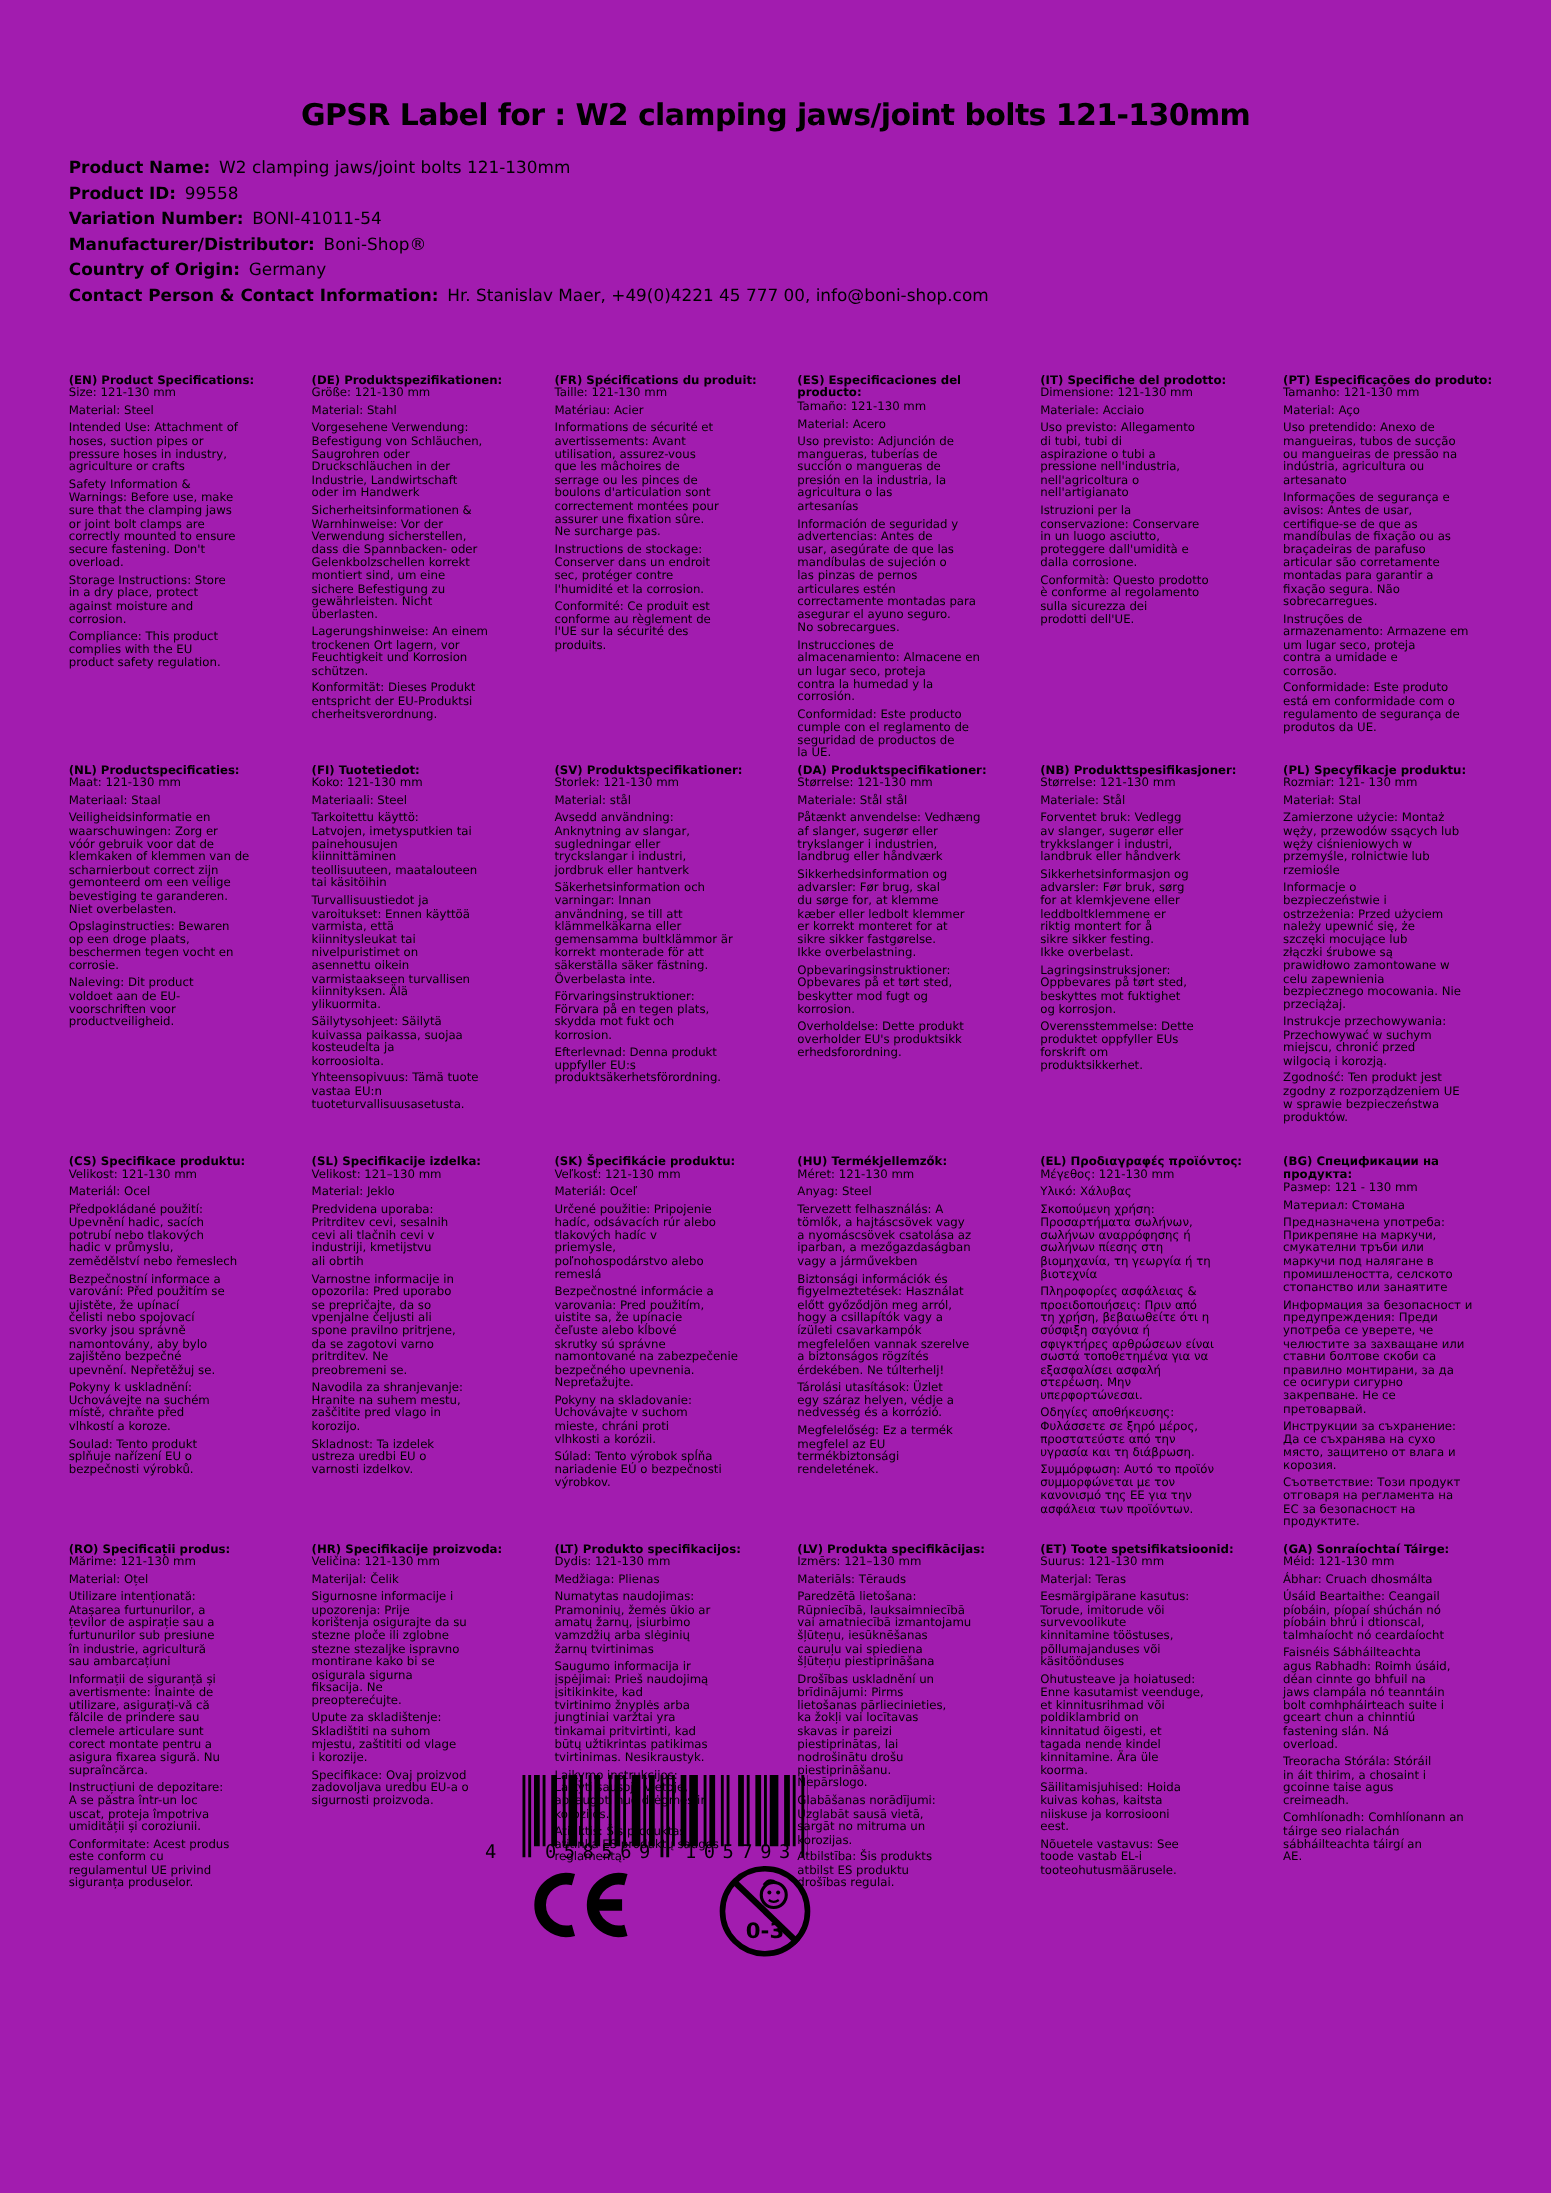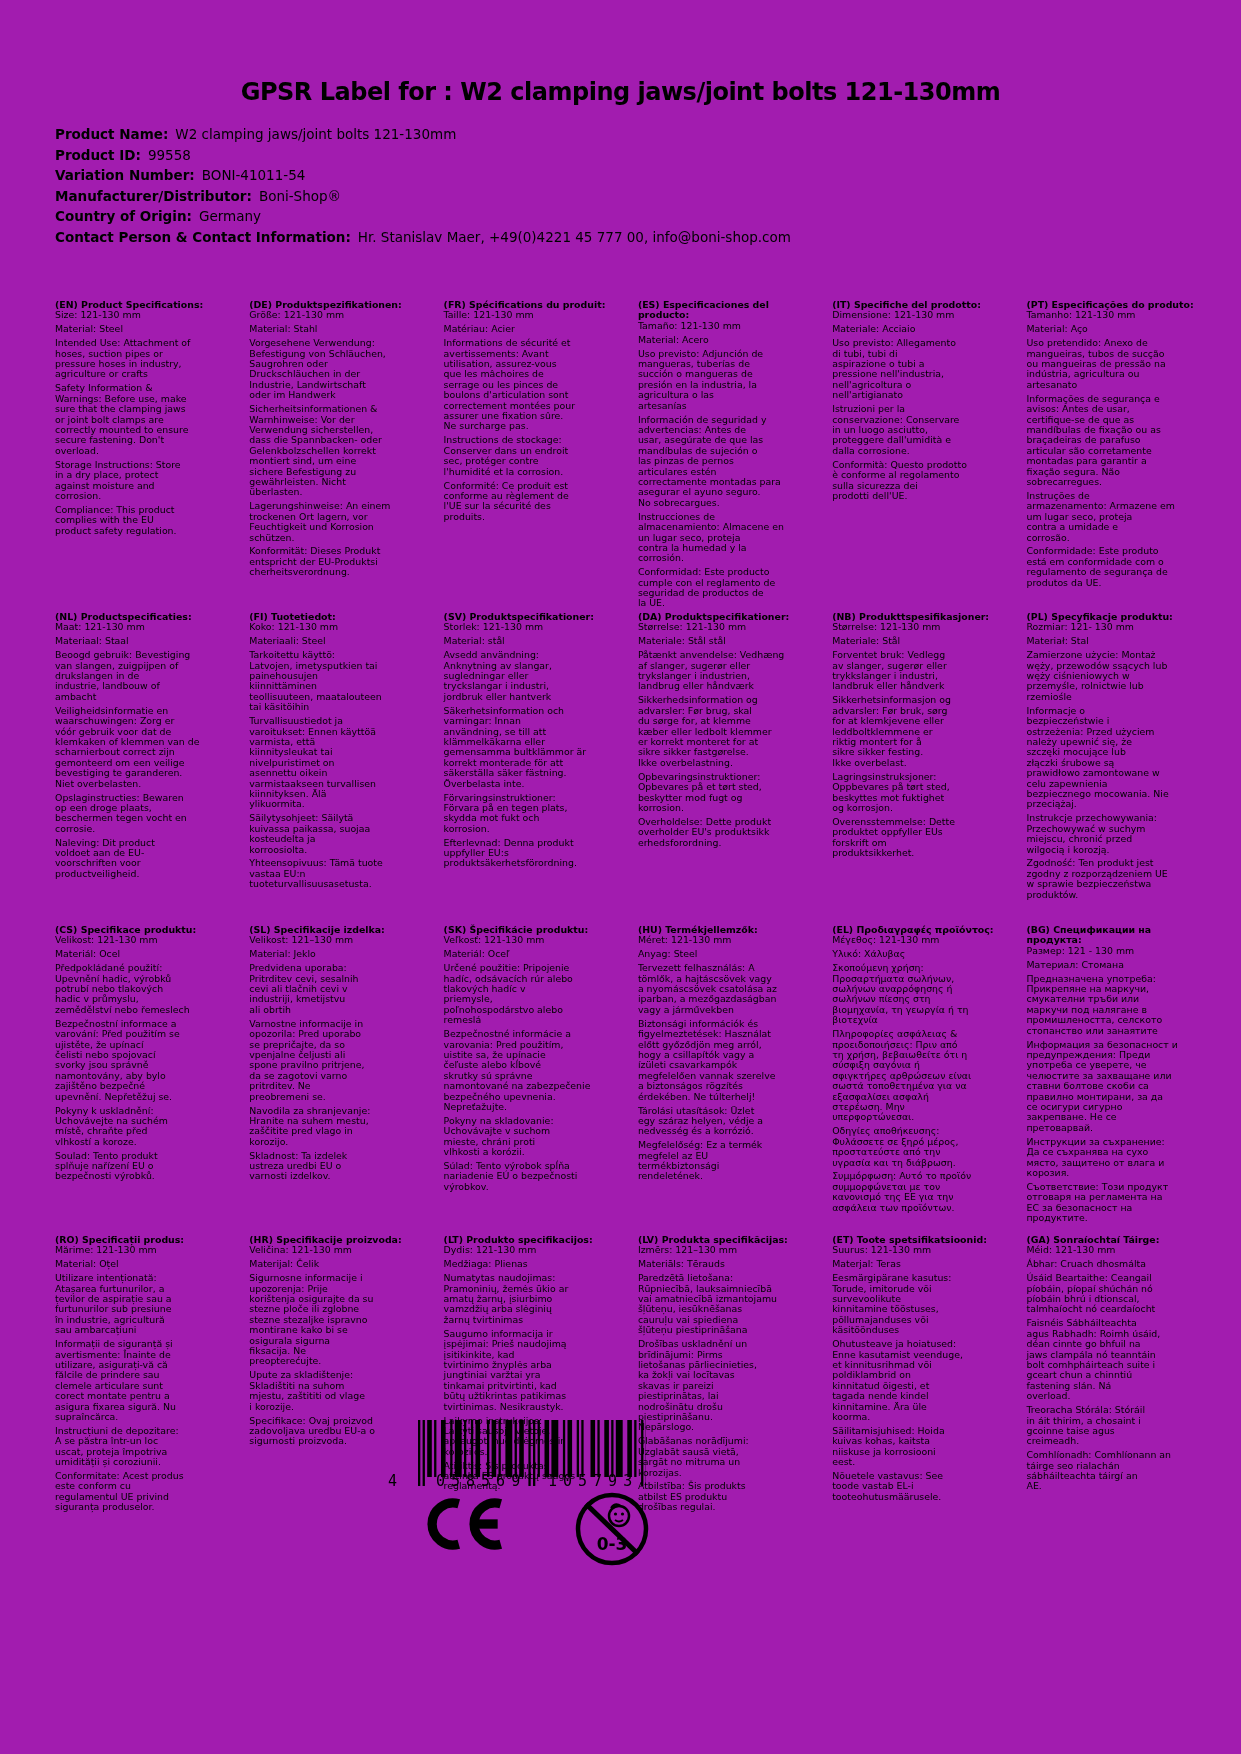--- a/index.html
+++ b/index.html
@@ -199,25 +199,20 @@
 corrosão.</div>
         <div class="lang-para">Conformidade: Este produto
 está em conformidade com o
 regulamento de segurança de
 produtos da UE.</div>
       </div>
       <div class="lang-block">
         <div class="lang-heading">(NL) Productspecificaties:</div>
         <div class="lang-para">Maat: 121-130 mm</div>
         <div class="lang-para">Materiaal: Staal</div>
-        <div class="lang-para">Beoogd gebruik: Bevestiging
-van slangen, zuigpijpen of
-drukslangen in de
-industrie, landbouw of
-ambacht</div>
         <div class="lang-para">Veiligheidsinformatie en
 waarschuwingen: Zorg er
 vóór gebruik voor dat de
 klemkaken of klemmen van de
 scharnierbout correct zijn
 gemonteerd om een veilige
 bevestiging te garanderen.
 Niet overbelasten.</div>
         <div class="lang-para">Opslaginstructies: Bewaren
 op een droge plaats,
@@ -353,21 +348,21 @@
         <div class="lang-para">Zgodność: Ten produkt jest
 zgodny z rozporządzeniem UE
 w sprawie bezpieczeństwa
 produktów.</div>
       </div>
       <div class="lang-block">
         <div class="lang-heading">(CS) Specifikace produktu:</div>
         <div class="lang-para">Velikost: 121-130 mm</div>
         <div class="lang-para">Materiál: Ocel</div>
         <div class="lang-para">Předpokládané použití:
-Upevnění hadic, výrobků
+Upevnění hadic, sacích
 potrubí nebo tlakových
 hadic v průmyslu,
 zemědělství nebo řemeslech</div>
         <div class="lang-para">Bezpečnostní informace a
 varování: Před použitím se
 ujistěte, že upínací
 čelisti nebo spojovací
 svorky jsou správně
 namontovány, aby bylo
 zajištěno bezpečné

